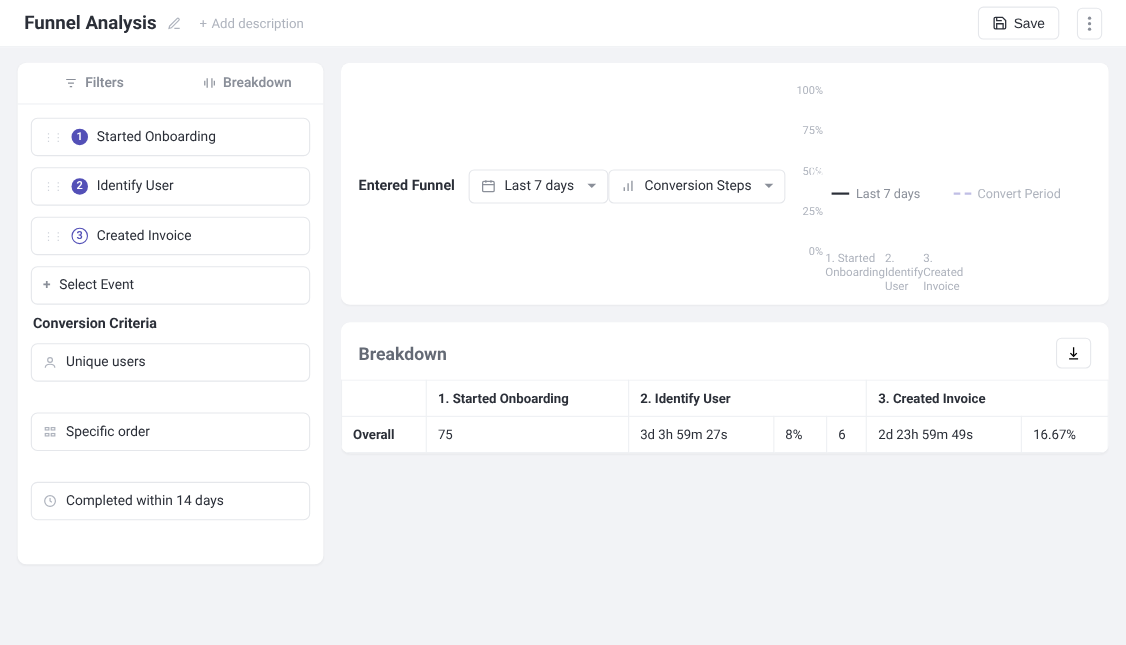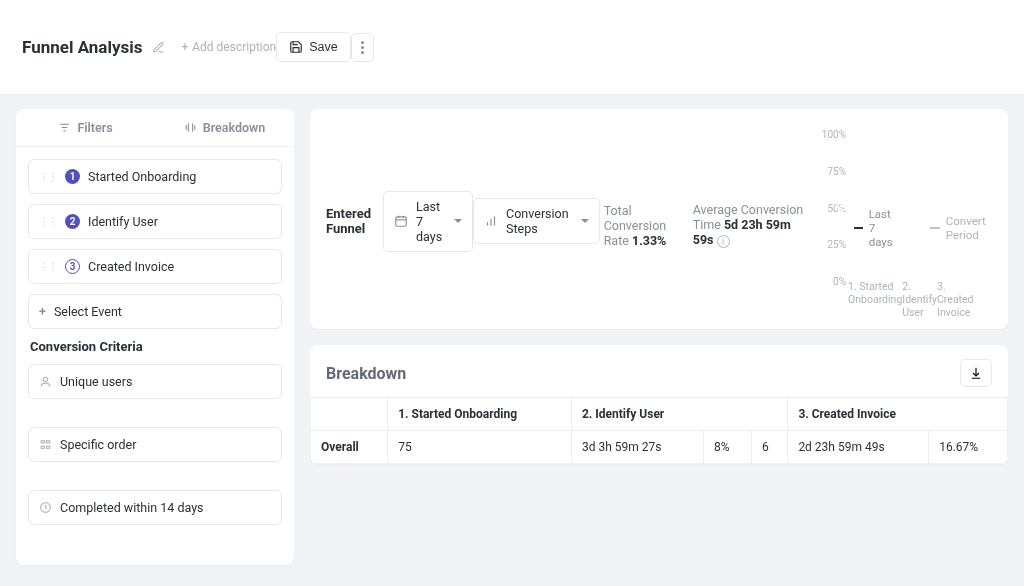--- a/index.html
+++ b/index.html
@@ -11,26 +11,26 @@
     --text-light:#aeb3bd;
     --bg:#f2f3f6;
     --card:#ffffff;
     --border:#e5e7eb;
     --border-light:#eef0f3;
     font-family:-apple-system,BlinkMacSystemFont,"Segoe UI",Roboto,Helvetica,Arial,sans-serif;
   }
   *{box-sizing:border-box;margin:0;padding:0}
   body{background:var(--bg);width:1024px;height:586px;overflow:hidden;color:var(--text);font-size:13px}
   
-  .header{display:flex;align-items:center;background:#fff;padding:32px 22px;border-bottom:1px solid var(--border-light)}
+  .header{display:flex;align-items:center;justify-content:space-between;background:#fff;padding:6px 22px;border-bottom:1px solid var(--border-light)}
   .header-left{display:flex;align-items:center;gap:10px}
   .title{font-weight:700;font-size:17px}
   .pencil{color:var(--text-light);font-size:13px}
   .add-desc{color:var(--text-light);font-size:12px;display:flex;align-items:center;gap:4px;margin-left:6px}
-  .header-right{display:flex;align-items:center;gap:0}
+  .header-right{display:flex;align-items:center;gap:16px}
   .btn{display:inline-flex;align-items:center;gap:6px;border:1px solid var(--border);background:#fff;border-radius:5px;padding:7px 12px;font-size:12.5px;color:var(--text);cursor:pointer}
   .btn.icon-only{padding:7px 9px}
   .btn .ic{width:14px;height:14px;display:inline-block}
   .dots{display:flex;flex-direction:column;gap:2px}
   .dots span{width:3px;height:3px;background:var(--text-muted);border-radius:50%}
   
   .layout{display:flex;padding:14px 16px;gap:16px;height:calc(100% - 51px)}
   .side{width:278px;display:flex;flex-direction:column}
   .tabs-card{background:#fff;border-radius:8px;box-shadow:0 1px 2px rgba(0,0,0,.04)}
   .tabs{display:flex;border-bottom:1px solid var(--border-light)}
@@ -238,31 +238,20 @@
                 <line x1="6" y1="20" x2="6" y2="14"></line>
                 <line x1="12" y1="20" x2="12" y2="8"></line>
                 <line x1="18" y1="20" x2="18" y2="4"></line>
               </svg>
           </span>
           <span>Conversion Steps</span>
           <span class="chev"></span>
         </div>
       </div>
 
-      <div class="stats">
-        <span>
-          <span>Total Conversion Rate</span>
-          <b>1.33%</b>
-        </span>
-        <span>
-          <span>Average Conversion Time</span>
-          <b>5d 23h 59m 59s</b>
-          <span class="info-ic">i</span>
-        </span>
-      </div>
 
       <div class="chart-area">
         <div class="y-axis">
           <span>100%</span>
           <span>75%</span>
           <span>50%</span>
           <span>25%</span>
           <span>0%</span>
         </div>
         <div class="grid">

